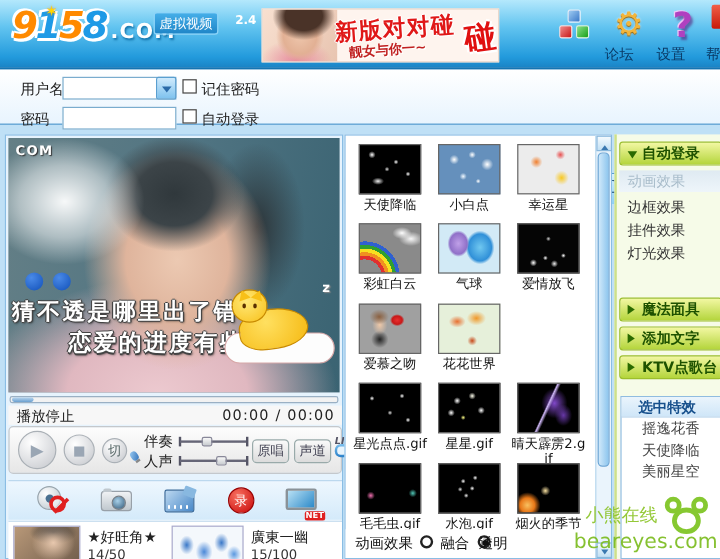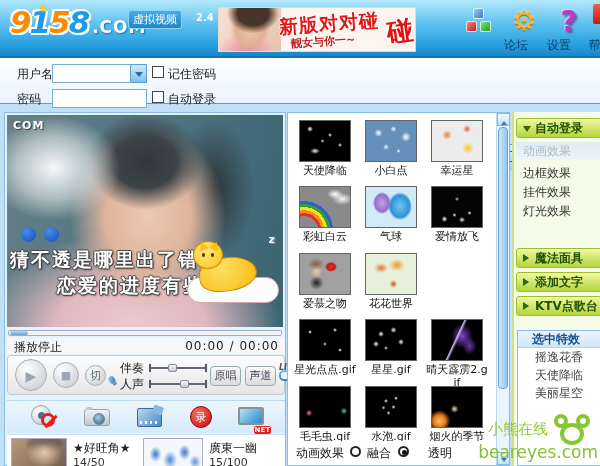--- a/index.html
+++ b/index.html
@@ -208,21 +208,21 @@
   .th-worm { background:radial-gradient(4px 4px at 18% 65%,#f070b0 0%,transparent 85%),radial-gradient(4px 4px at 88% 60%,#50c8b8 0%,transparent 85%),#000; }
   .th-bubble { background:radial-gradient(2px 2px at 40% 35%,#fff,transparent),radial-gradient(2px 2px at 55% 50%,#fff,transparent),radial-gradient(2px 2px at 45% 65%,#eee,transparent),radial-gradient(2px 2px at 60% 28%,#fff,transparent),radial-gradient(2px 2px at 35% 52%,#ddd,transparent),#000; }
   .th-firework { background:radial-gradient(12px 12px at 15% 85%,#f8c060 0%,#e87818 50%,transparent 90%),radial-gradient(4px 4px at 45% 55%,#f8e0a0,transparent),#000; }
 
   .grid-footer { position:absolute; left:0px; top:328px; width:210px; height:24px; background:#fff; }
   .gf-label { position:absolute; left:8px; top:4px; color:#111; }
   .radio { position:absolute; top:5px; width:11px; height:11px; border:2px solid #222; border-radius:50%; background:#fff; cursor:pointer; }
   .radio.sel:after { content:""; position:absolute; left:2px; top:2px; width:5px; height:5px; background:#111; border-radius:50%; }
   .rd1 { left:62px; } .rd2 { left:110px; }
   .rd-label { position:absolute; top:4px; color:#111; }
-  .rdl1 { left:79px; } .rdl2 { left:140px; }
+  .rdl1 { left:79px; } .rdl2 { left:111px; }
 
   .scrollbar { position:absolute; right:0; top:0; width:13px; height:352px; background:#eaf4fc; border-left:1px solid #b8d8ee; }
   .sb-btn { position:absolute; left:0; width:13px; height:13px; background:linear-gradient(180deg,#f4fafe,#c2e0f4); border:1px solid #8ab8dc; }
   .sb-up { top:0; } .sb-down { bottom:0; }
   .sb-up:after { content:""; position:absolute; left:3px; top:4px; border:3px solid transparent; border-bottom:4px solid #3a78b0; }
   .sb-down:after { content:""; position:absolute; left:3px; top:5px; border:3px solid transparent; border-top:4px solid #3a78b0; }
   .sb-thumb { position:absolute; left:1px; top:14px; width:10px; height:262px; background:linear-gradient(90deg,#cfe8fa,#8ec6ee); border:1px solid #6aa4d4; border-radius:4px; cursor:pointer; }
 
   
   .side-pane { position:absolute; left:512px; top:112px; width:88px; height:354px; background:#f6fbe8; border-left:2px solid #cde08a; }

